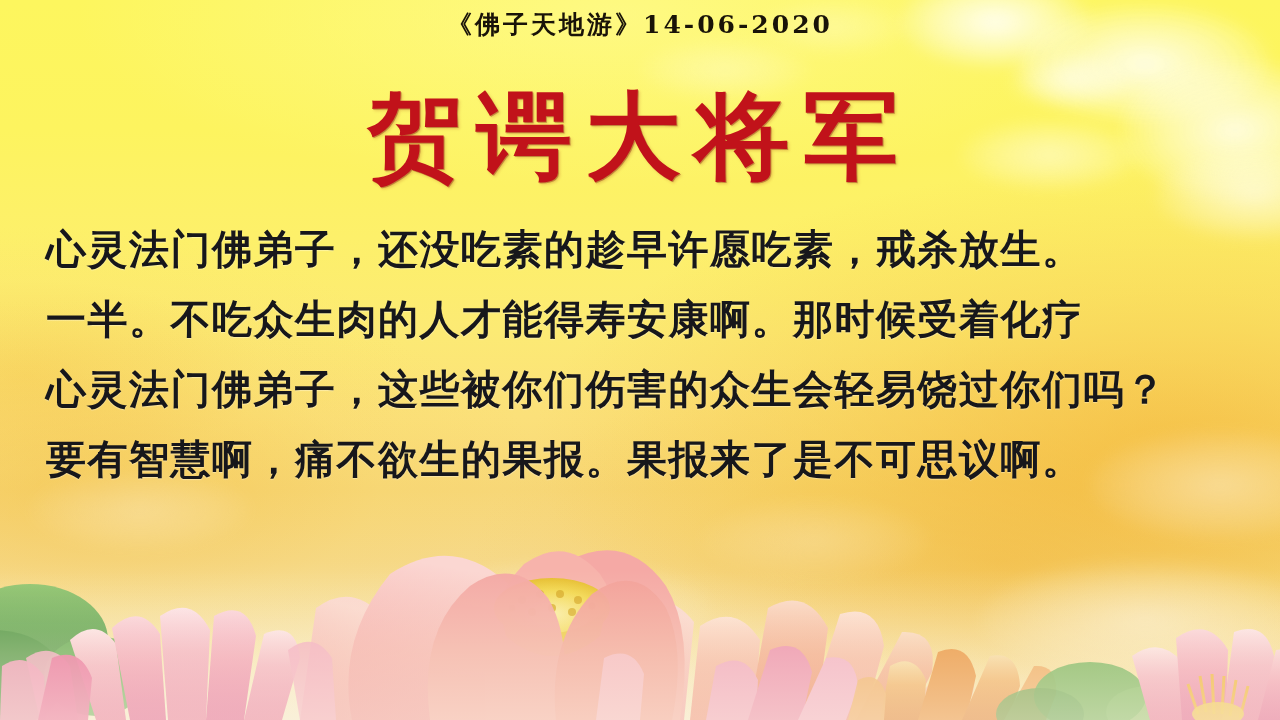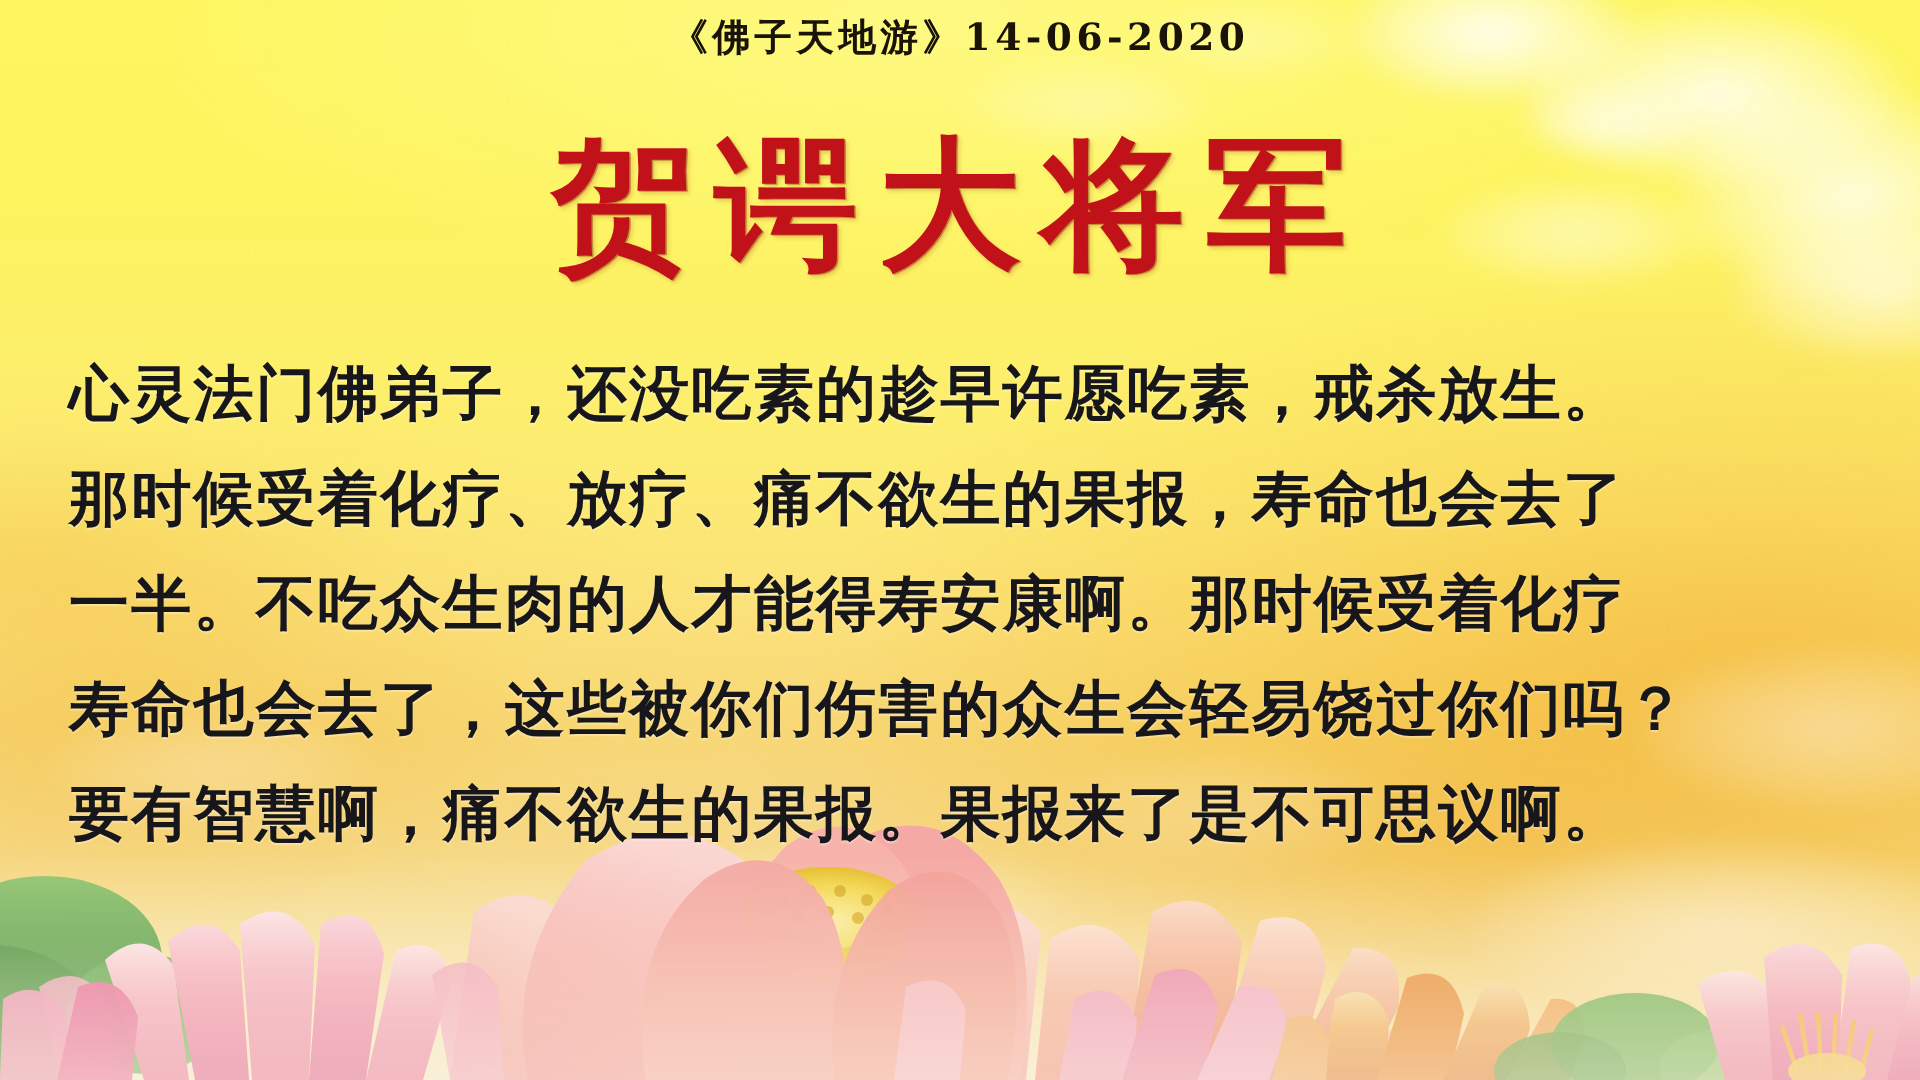--- a/index.html
+++ b/index.html
@@ -114,21 +114,21 @@
     letter-spacing:14px;
     color:#c1121a;
     white-space:nowrap;
     text-shadow:
       1px 1px 0 rgba(120,10,10,0.35),
       2px 2px 3px rgba(160,40,10,0.22);
   }
 
   .body-text {
     position:absolute;
-    top:228px; left:46px;
+    top:214px; left:46px;
     width:1190px;
   }
   .body-line {
     height:70px;
     line-height:70px;
     font-family:"DejaVu Serif", serif;
     font-weight:700;
     font-size:40px;
     letter-spacing:1.5px;
     color:#17171b;
@@ -307,20 +307,19 @@
   <div class="haze-bottom"></div>
 
   <div class="content">
 
     <div class="header-line">《佛子天地游》14-06-2020</div>
 
     <div class="title">贺谔大将军</div>
 
     <div class="body-text">
       <div class="body-line">心灵法门佛弟子，还没吃素的趁早许愿吃素，戒杀放生。</div>
-      <div class="body-line">那时候受着化疗、放疗、痛不欲生的果报，寿命也会去了</div>
       <div class="body-line">一半。不吃众生肉的人才能得寿安康啊。那时候受着化疗</div>
-      <div class="body-line">寿命也会去了，这些被你们伤害的众生会轻易饶过你们吗？</div>
+      <div class="body-line">心灵法门佛弟子，这些被你们伤害的众生会轻易饶过你们吗？</div>
       <div class="body-line">要有智慧啊，痛不欲生的果报。果报来了是不可思议啊。</div>
     </div>
 
   </div>
 </div>
 
 </body></html>

